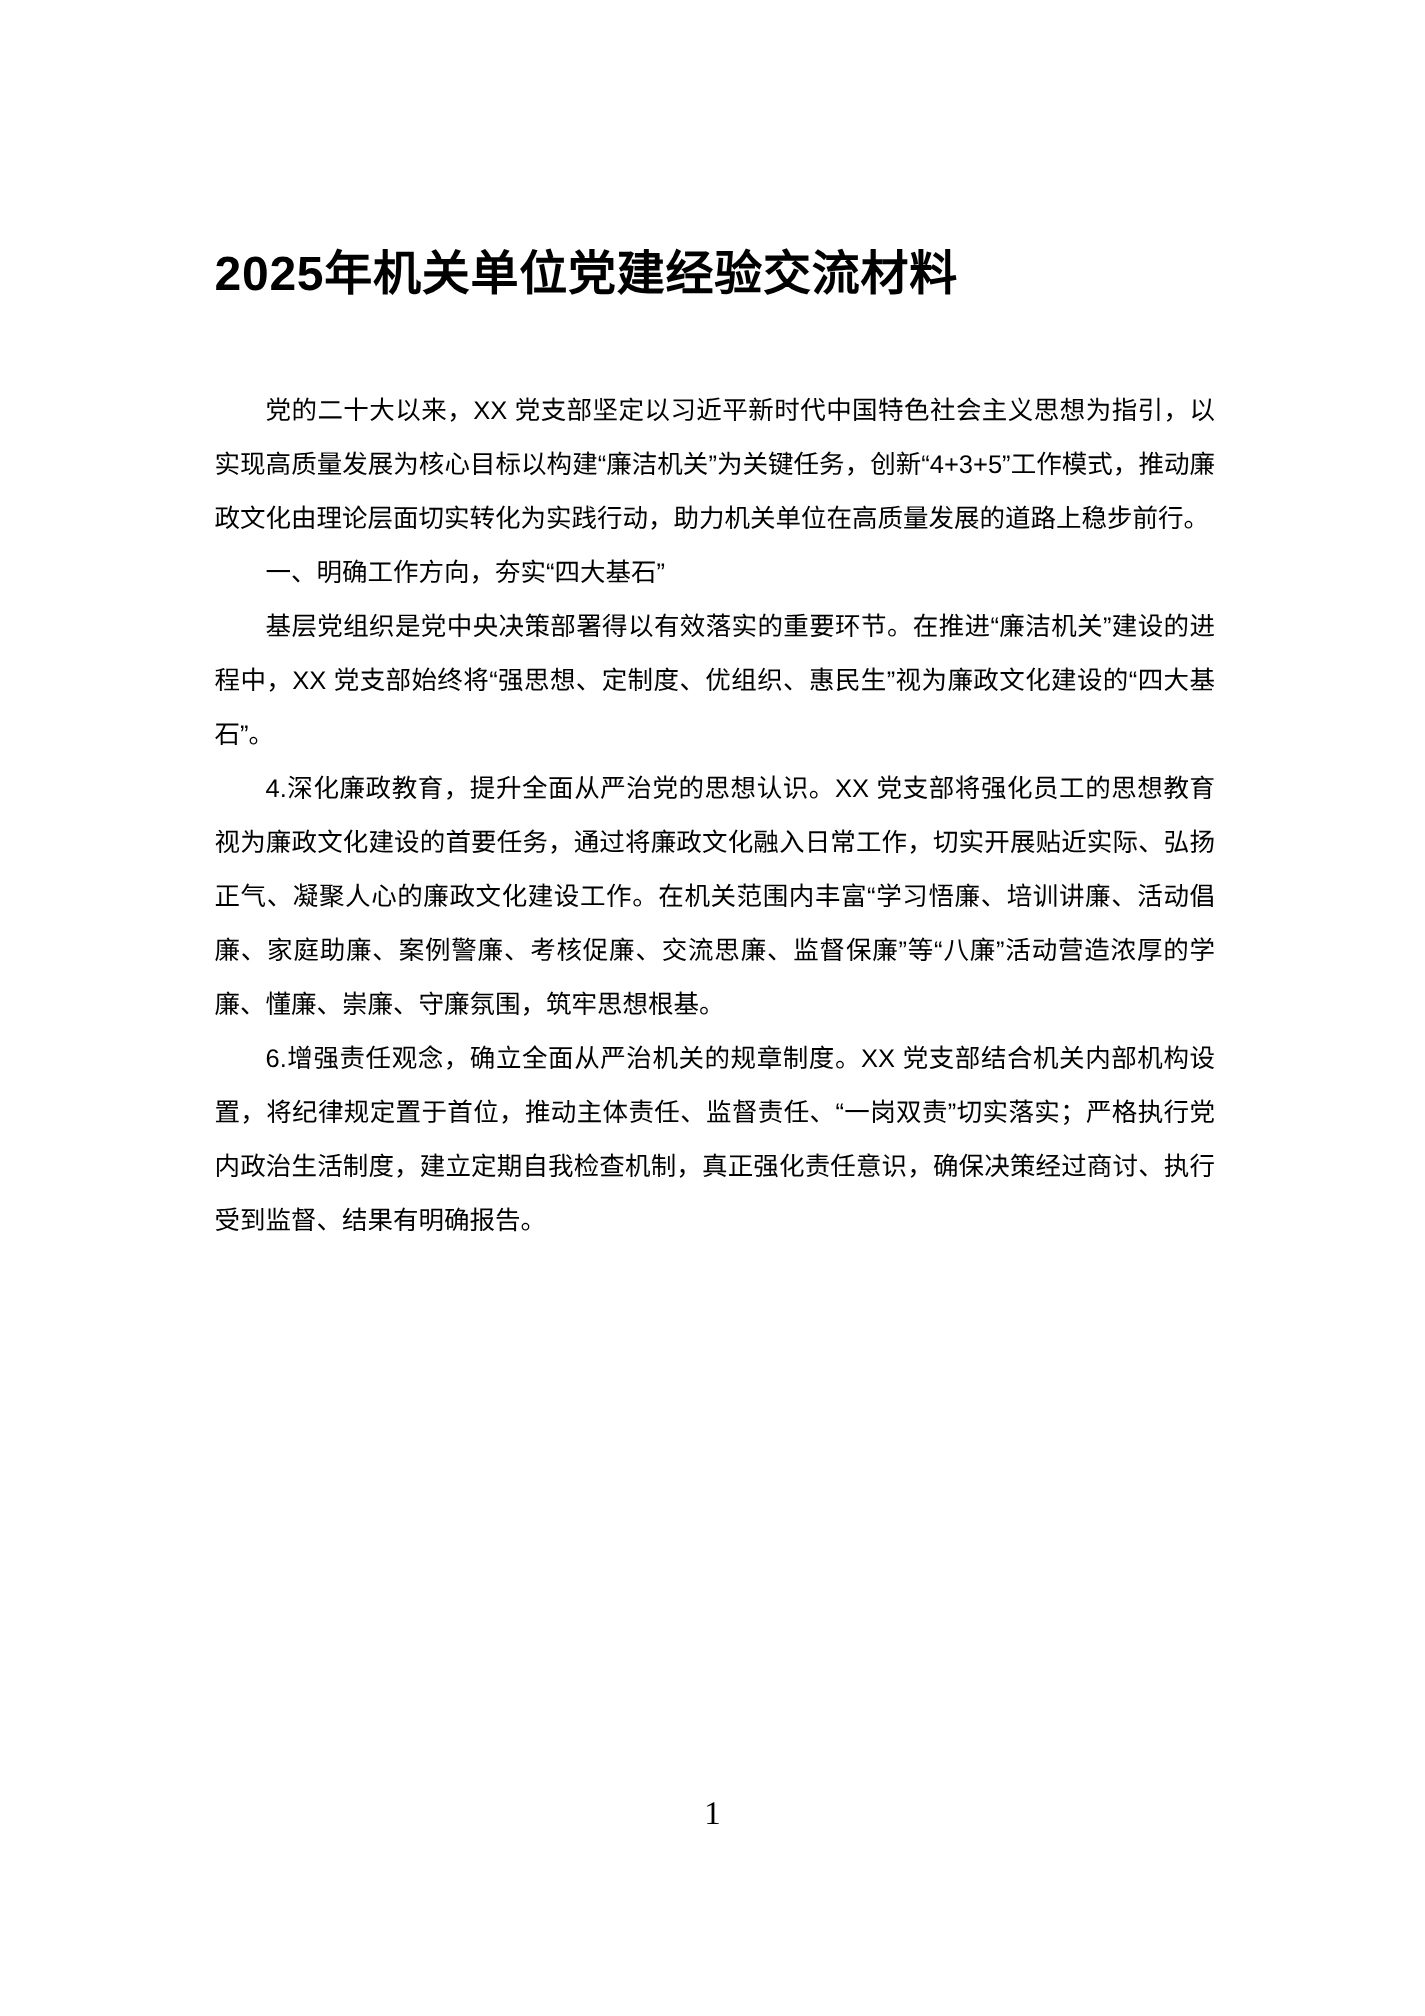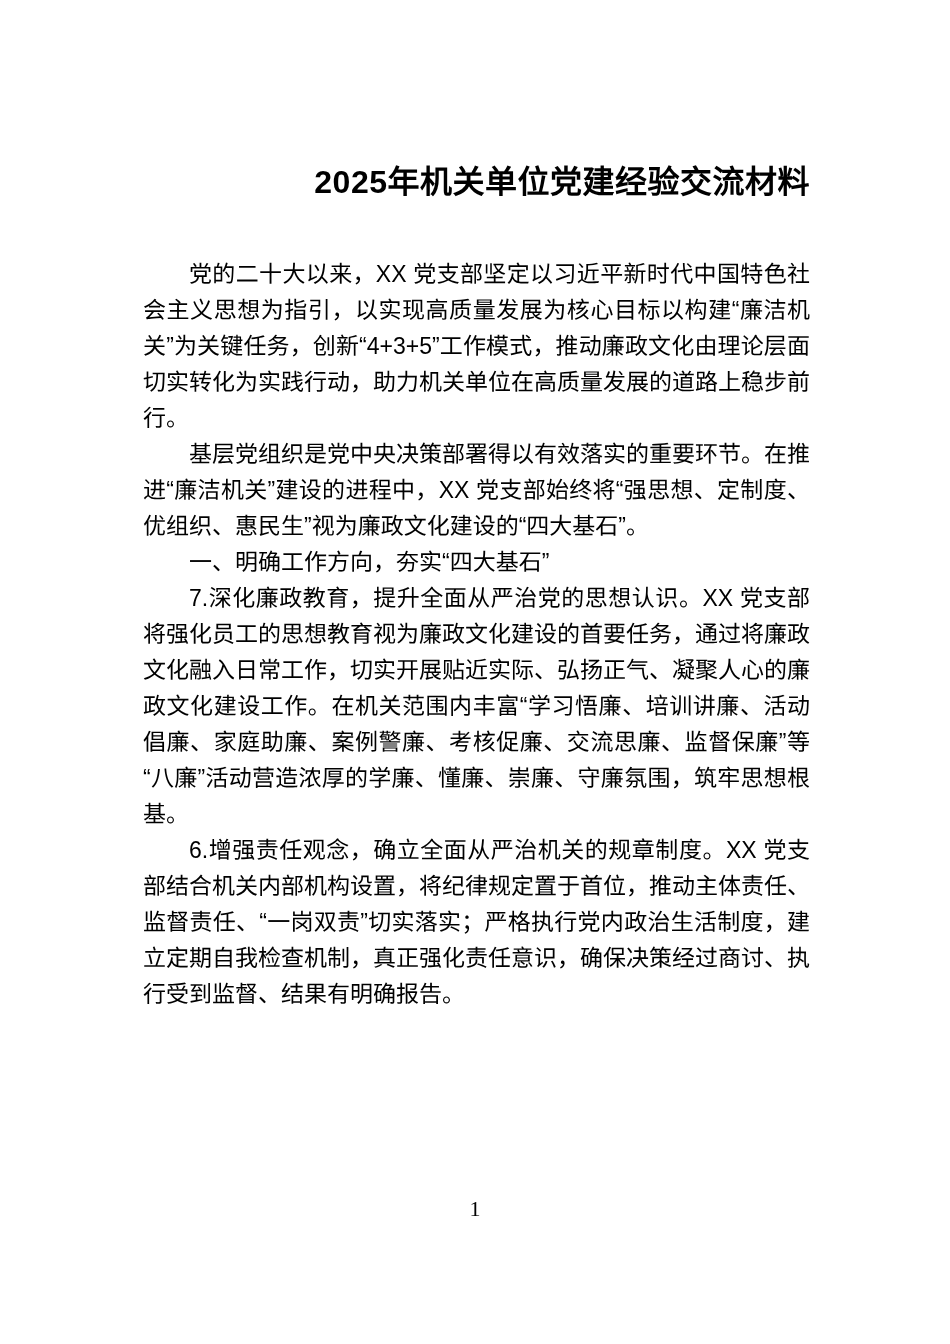--- a/index.html
+++ b/index.html
@@ -25,33 +25,33 @@
   .doc-body {
     position: absolute;
     left: 143px;
     top: 160px;
     width: 667px;
   }
 
   .doc-title {
     font-size: 32px;
     font-weight: bold;
-    text-align: right;
+    text-align: left;
     line-height: 44px;
     letter-spacing: 0.5px;
     margin: 0 0 0 0;
     white-space: nowrap;
   }
 
   .title-spacer {
     height: 52px;
   }
 
   .para {
-    font-size: 23px;
+    font-size: 17px;
     line-height: 36px;
     text-align: justify;
     text-justify: inter-ideograph;
     text-align-last: left;
     margin: 0;
     letter-spacing: 0px;
     word-break: break-all;
   }
 
   .para.indent {
@@ -76,25 +76,25 @@
 <div class="page">
 
   <div class="doc-body">
 
     <h1 class="doc-title">2025年机关单位党建经验交流材料</h1>
 
     <div class="title-spacer"></div>
 
     <p class="para indent">党的二十大以来，XX 党支部坚定以习近平新时代中国特色社会主义思想为指引，以实现高质量发展为核心目标以构建“廉洁机关”为关键任务，创新“4+3+5”工作模式，推动廉政文化由理论层面切实转化为实践行动，助力机关单位在高质量发展的道路上稳步前行。</p>
 
+    <p class="para indent">一、明确工作方向，夯实“四大基石”</p>
+
     <p class="para indent">基层党组织是党中央决策部署得以有效落实的重要环节。在推进“廉洁机关”建设的进程中，XX 党支部始终将“强思想、定制度、优组织、惠民生”视为廉政文化建设的“四大基石”。</p>
 
-    <p class="para indent">一、明确工作方向，夯实“四大基石”</p>
-
-    <p class="para indent">7.深化廉政教育，提升全面从严治党的思想认识。XX 党支部将强化员工的思想教育视为廉政文化建设的首要任务，通过将廉政文化融入日常工作，切实开展贴近实际、弘扬正气、凝聚人心的廉政文化建设工作。在机关范围内丰富“学习悟廉、培训讲廉、活动倡廉、家庭助廉、案例警廉、考核促廉、交流思廉、监督保廉”等“八廉”活动营造浓厚的学廉、懂廉、崇廉、守廉氛围，筑牢思想根基。</p>
+    <p class="para indent">4.深化廉政教育，提升全面从严治党的思想认识。XX 党支部将强化员工的思想教育视为廉政文化建设的首要任务，通过将廉政文化融入日常工作，切实开展贴近实际、弘扬正气、凝聚人心的廉政文化建设工作。在机关范围内丰富“学习悟廉、培训讲廉、活动倡廉、家庭助廉、案例警廉、考核促廉、交流思廉、监督保廉”等“八廉”活动营造浓厚的学廉、懂廉、崇廉、守廉氛围，筑牢思想根基。</p>
 
     <p class="para indent">6.增强责任观念，确立全面从严治机关的规章制度。XX 党支部结合机关内部机构设置，将纪律规定置于首位，推动主体责任、监督责任、“一岗双责”切实落实；严格执行党内政治生活制度，建立定期自我检查机制，真正强化责任意识，确保决策经过商讨、执行受到监督、结果有明确报告。</p>
 
 
   </div>
 
   <div class="page-number">1</div>
 
 </div>
 

